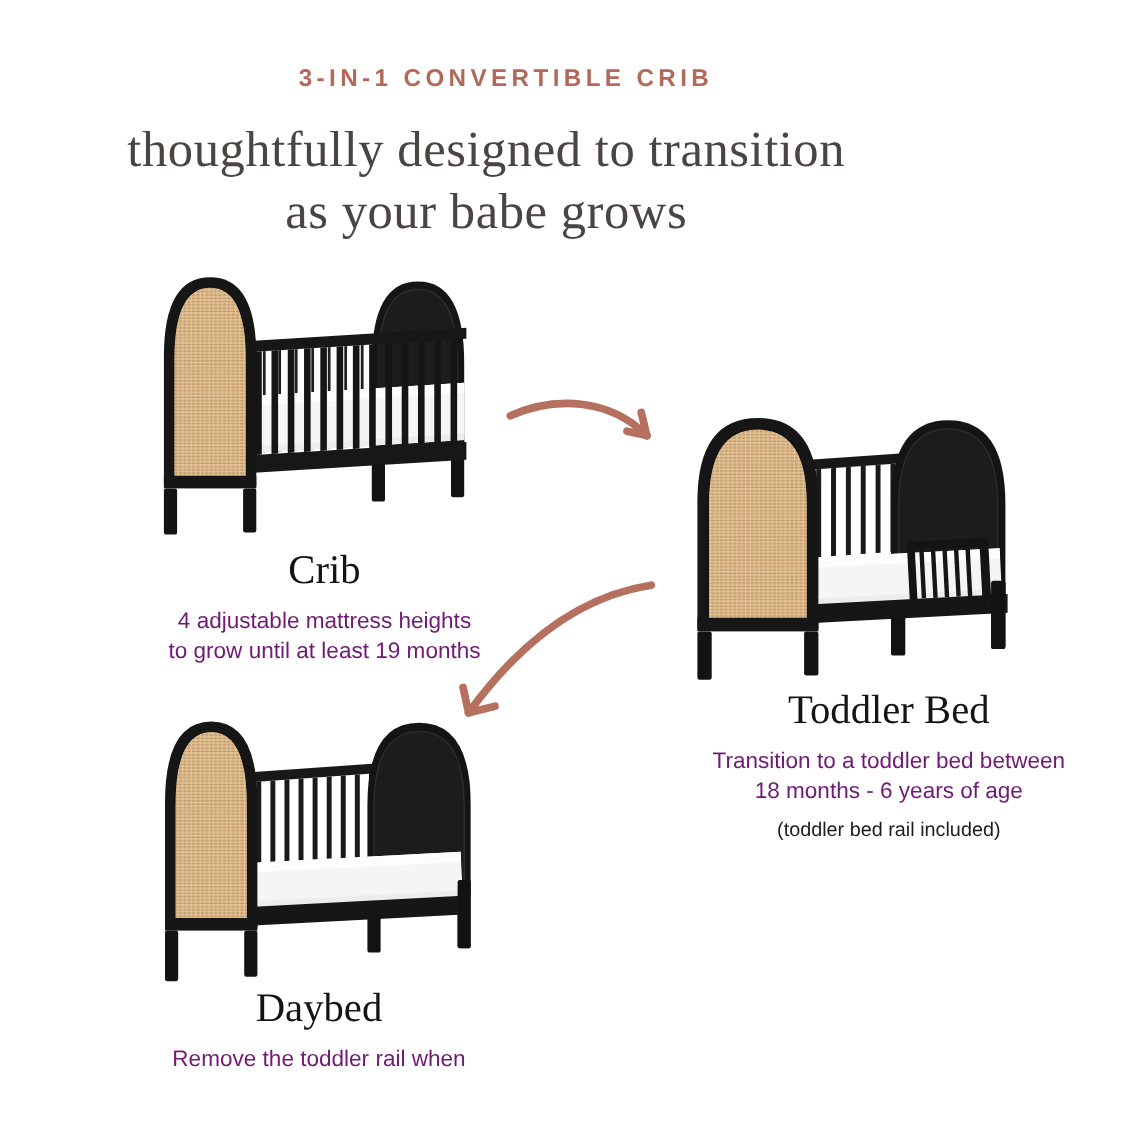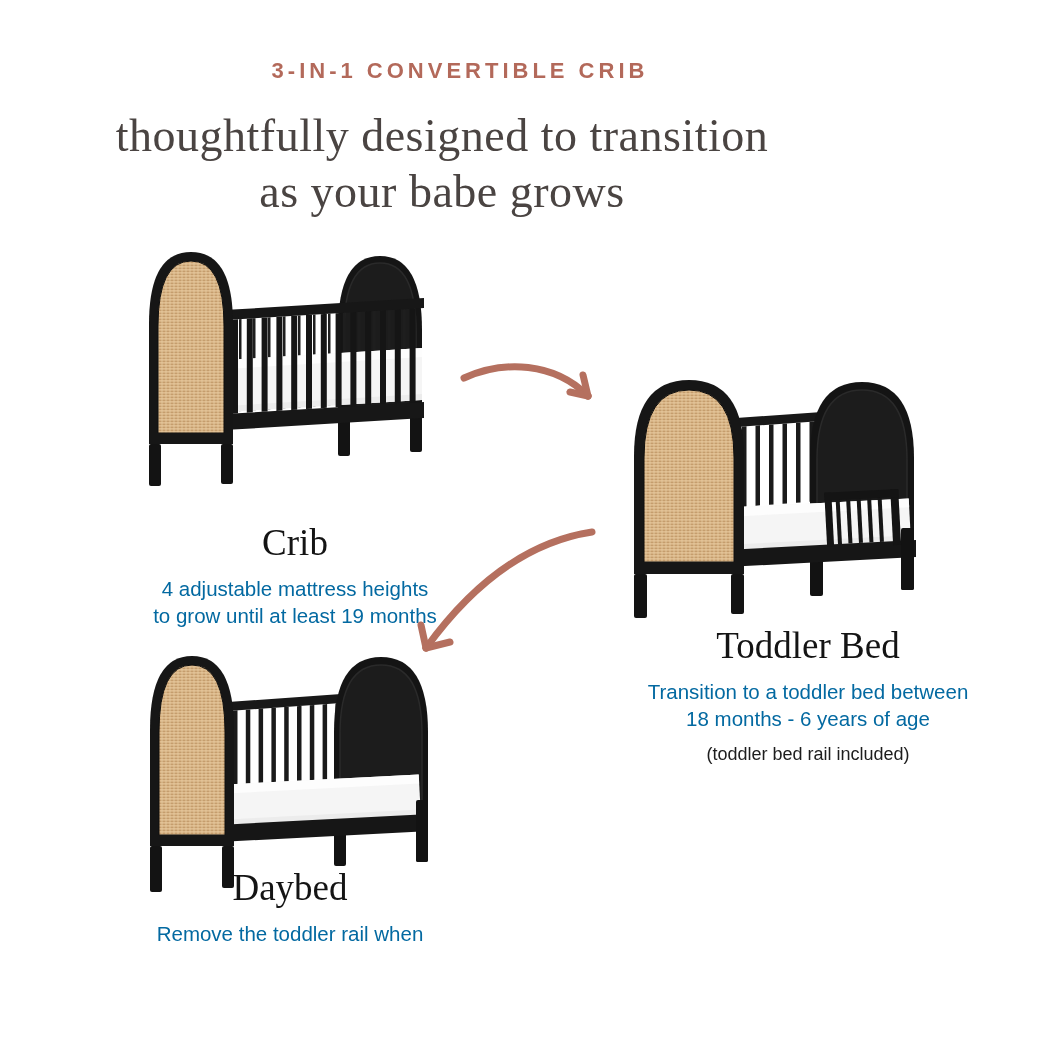--- a/index.html
+++ b/index.html
@@ -29,25 +29,25 @@
   .fig-daybed {left:148px;top:652px;width:280px;height:242px;}
   
   .arrow1{left:456px;top:354px;width:150px;height:58px;}
   .arrow2{left:402px;top:520px;width:206px;height:142px;}
   
   .caption{text-align:center;color:#222222;}
   .caption .stage-name{
     font-family:"Liberation Serif","DejaVu Serif",serif;
     font-weight:400;font-size:37px;line-height:40px;color:#141414;
   }
-  .caption .stage-desc{margin-top:12px;font-size:20.5px;line-height:27px;color:#0369a1;text-align:center;}
+  .caption .stage-desc{margin-top:12px;font-size:20.5px;line-height:27px;color:#701a75;text-align:center;}
   .caption .stage-note{margin-top:10px;font-size:18px;line-height:24px;color:#1d1d1d;}
-  .cap-crib   {left:110px;top:499px;width:370px;margin-top:24px;}
+  .cap-crib   {left:110px;top:499px;width:370px;}
   .cap-toddler{left:598px;top:626px;width:420px;}
-  .cap-daybed {left:105px;top:868px;width:370px;}
+  .cap-daybed {left:105px;top:897px;width:370px;}
 </style>
 </head>
 <body>
 
 <div class="abs eyebrow">3-IN-1 CONVERTIBLE CRIB</div>
 <div class="abs headline">
   <div>thoughtfully designed to transition</div>
   <div>as your babe grows</div>
 </div>
 

